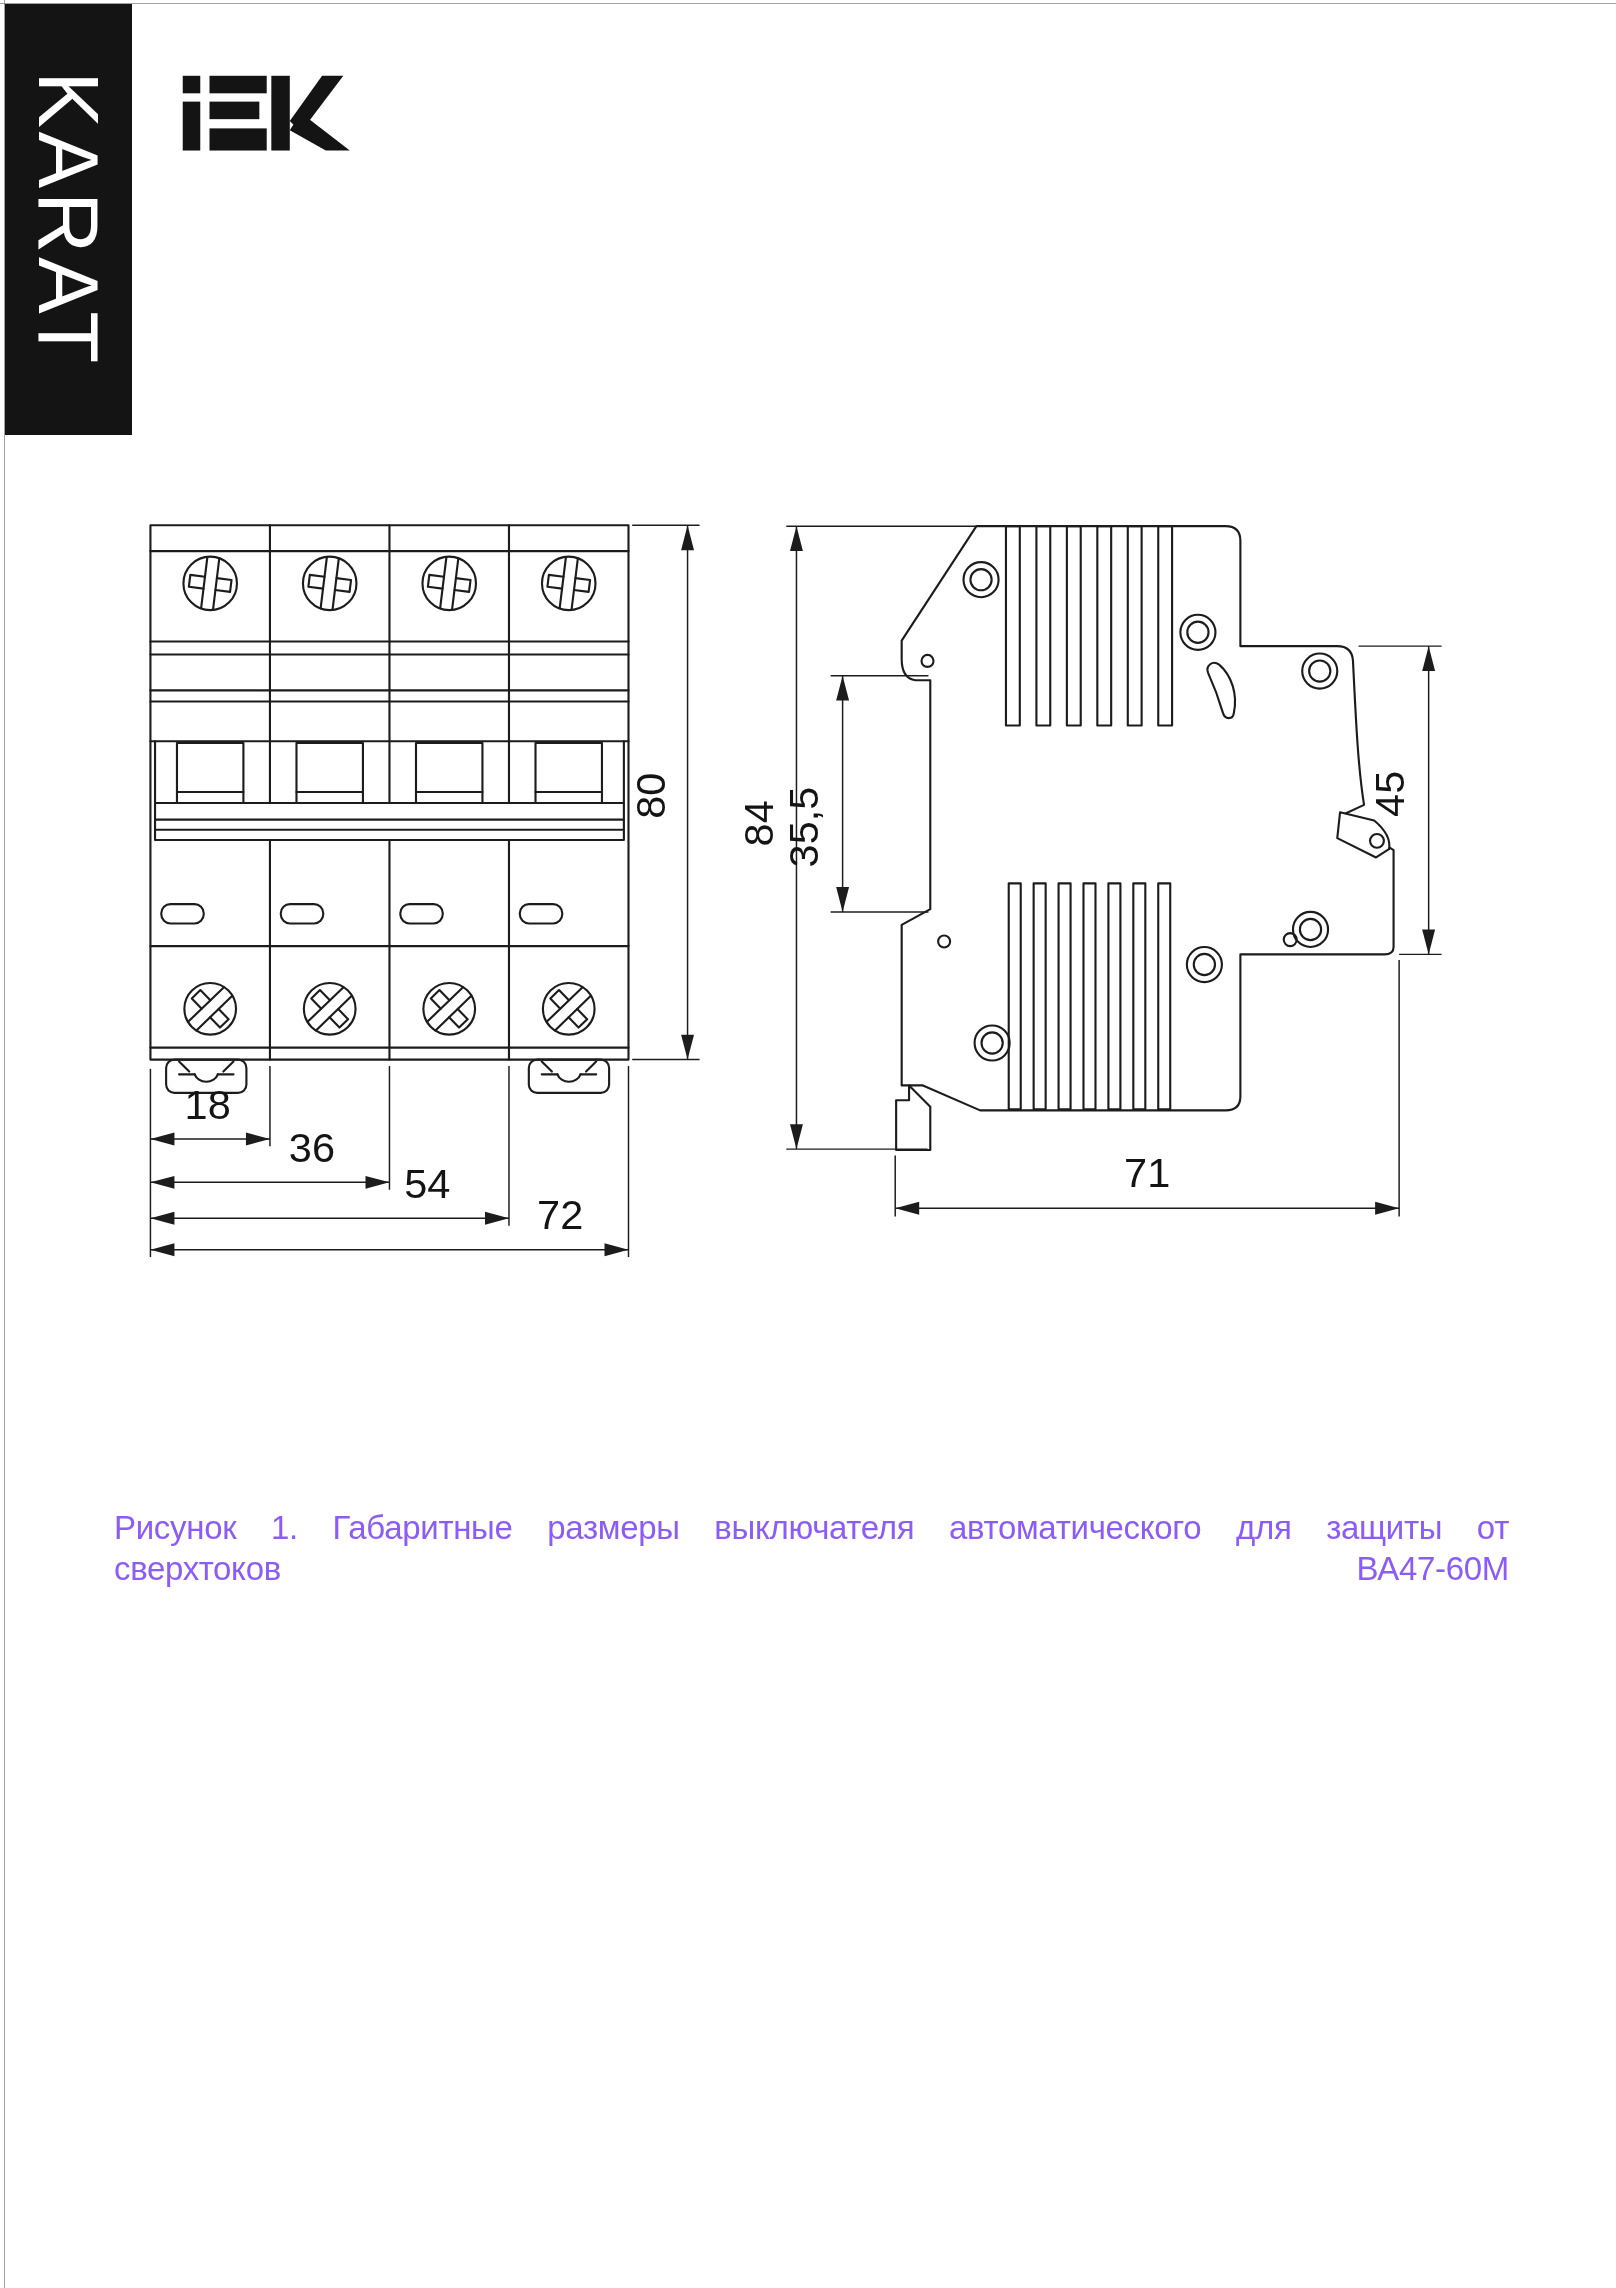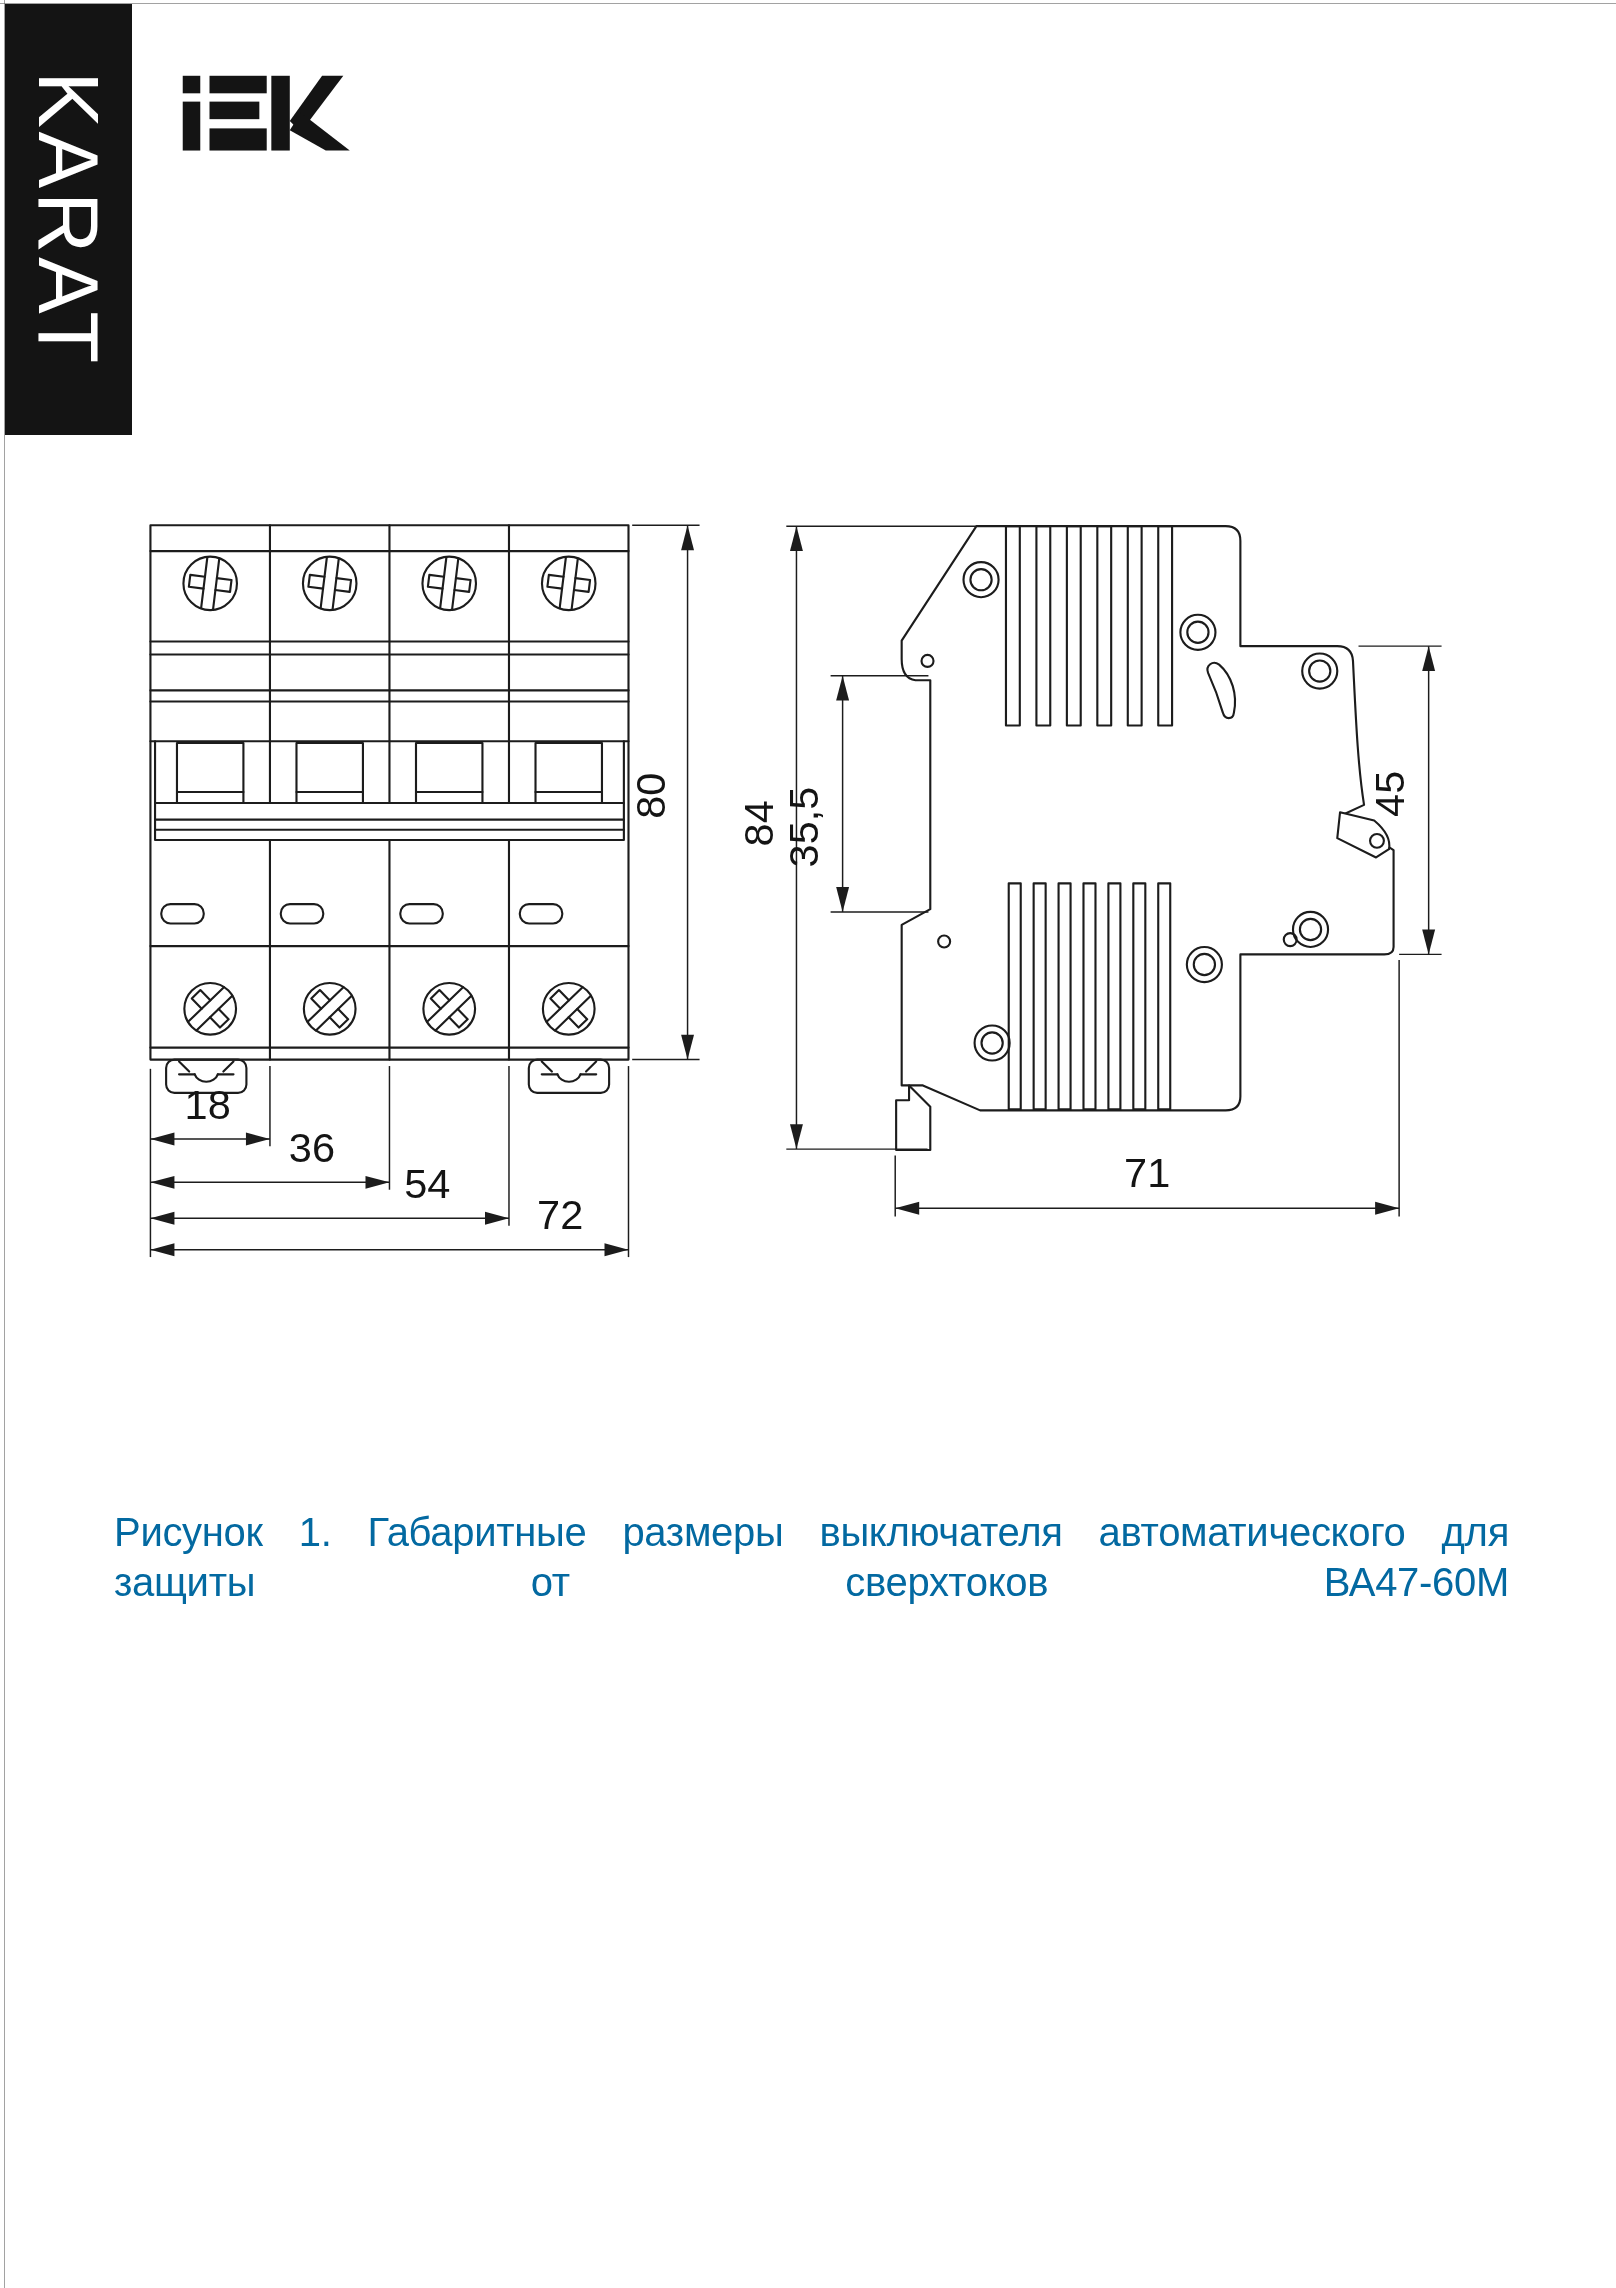--- a/index.html
+++ b/index.html
@@ -28,21 +28,21 @@
   svg.drawing{position:absolute;left:0;top:0;}
   .ln{stroke:#1c1c1c;stroke-width:2.3;fill:none;stroke-linejoin:round;stroke-linecap:round;}
   .fw{stroke:#1c1c1c;stroke-width:2.3;fill:#ffffff;stroke-linejoin:round;}
   .dim{stroke:#1c1c1c;stroke-width:1.6;fill:none;}
   .arr{fill:#1c1c1c;stroke:none;}
   text.dtext{font-size:45px;fill:#141414;font-family:"Liberation Sans",sans-serif;}
 
   
   .caption{
     position:absolute;left:114px;top:1507px;width:1395px;
-    font-size:40px;line-height:1.25;color:#0369a1;
+    font-size:33px;line-height:1.25;color:#8b5cf6;
     text-align:justify;text-align-last:justify;
     letter-spacing:-0.3px;word-spacing:3.7px;
   }
 </style>
 </head>
 <body>
 
 <div class="page-border-left"></div>
 <div class="page-border-top"></div>
 

